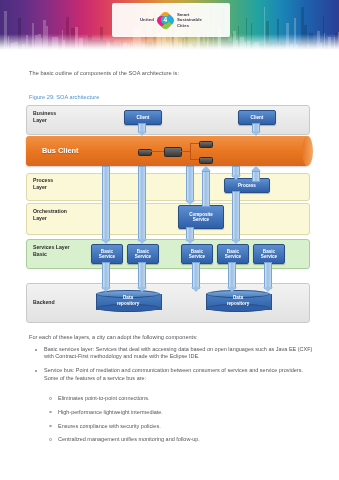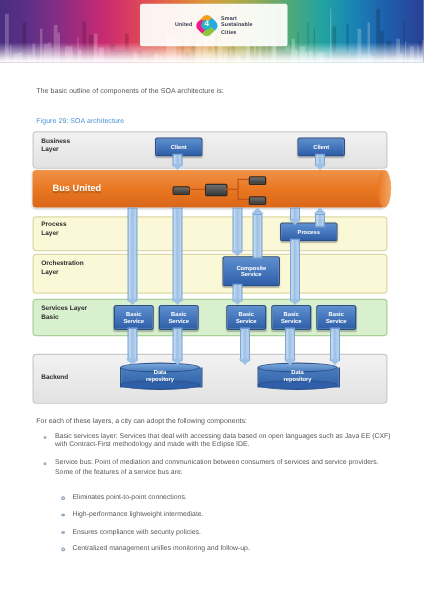--- a/index.html
+++ b/index.html
@@ -240,21 +240,21 @@
       <div class="shaft" style="top:0;width:6px;height:8px;"></div>
         <div class="head" style="top:8px;"></div>
     </div>
     <div class="ba down" style="left:224px;top:18px;width:12px;height:13px;">
       <div class="shaft" style="top:0;width:6px;height:8px;"></div>
         <div class="head" style="top:8px;"></div>
     </div>
 
     <div class="bus">
       <div class="bus-cap"></div>
-      <div class="bus-txt">Bus United</div>
+      <div class="bus-txt">Bus Client</div>
 
       <div class="node" style="left:112px;top:13px;width:12px;"></div>
       <div class="wire" style="left:124px;top:15.2px;width:14px;height:1px;"></div>
       <div class="node" style="left:138px;top:11px;width:16px;height:8px;"></div>
       <div class="wire" style="left:154px;top:15.2px;width:10px;height:1px;"></div>
       <div class="wire" style="left:164px;top:7px;width:1px;height:17px;"></div>
       <div class="wire" style="left:165px;top:7px;width:8px;height:1px;"></div>
       <div class="wire" style="left:165px;top:23px;width:8px;height:1px;"></div>
       <div class="node" style="left:173px;top:4.5px;width:12px;"></div>
       <div class="node" style="left:173px;top:20.5px;width:12px;"></div>

